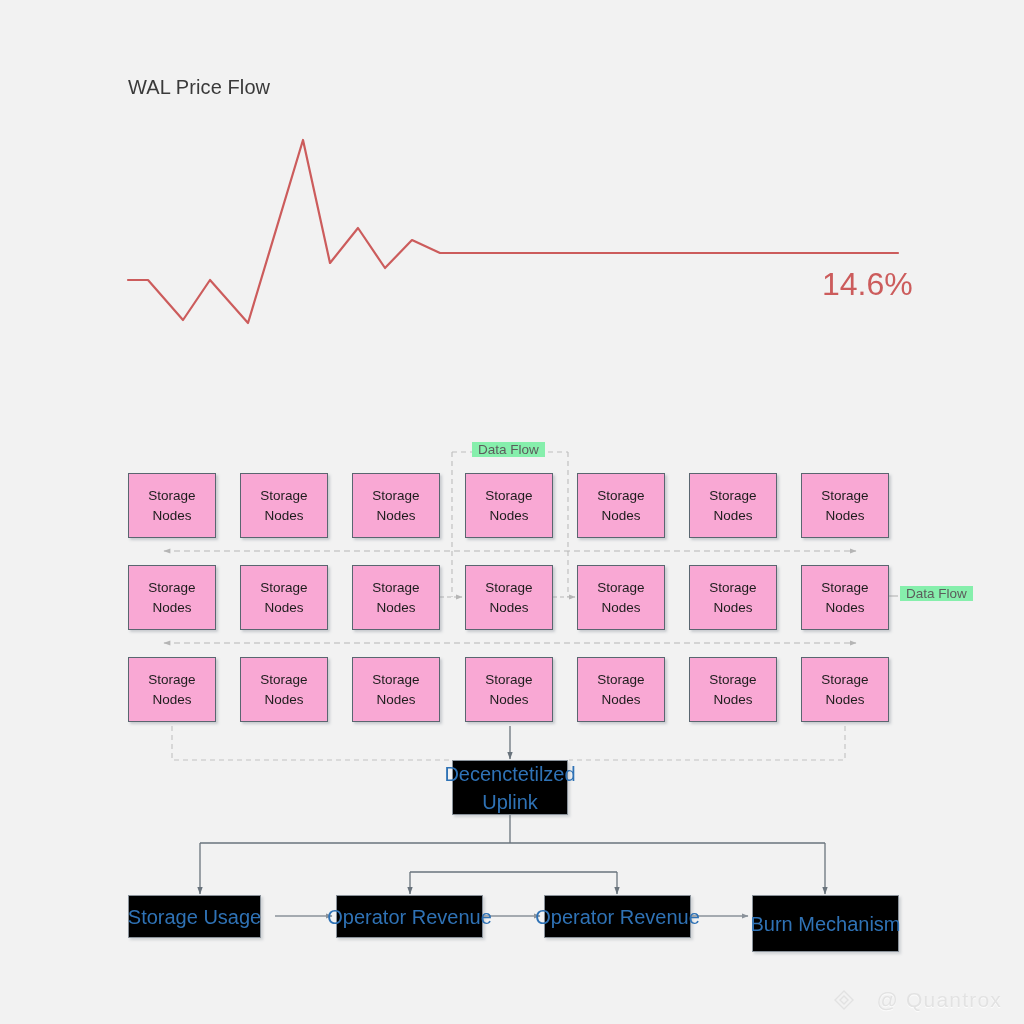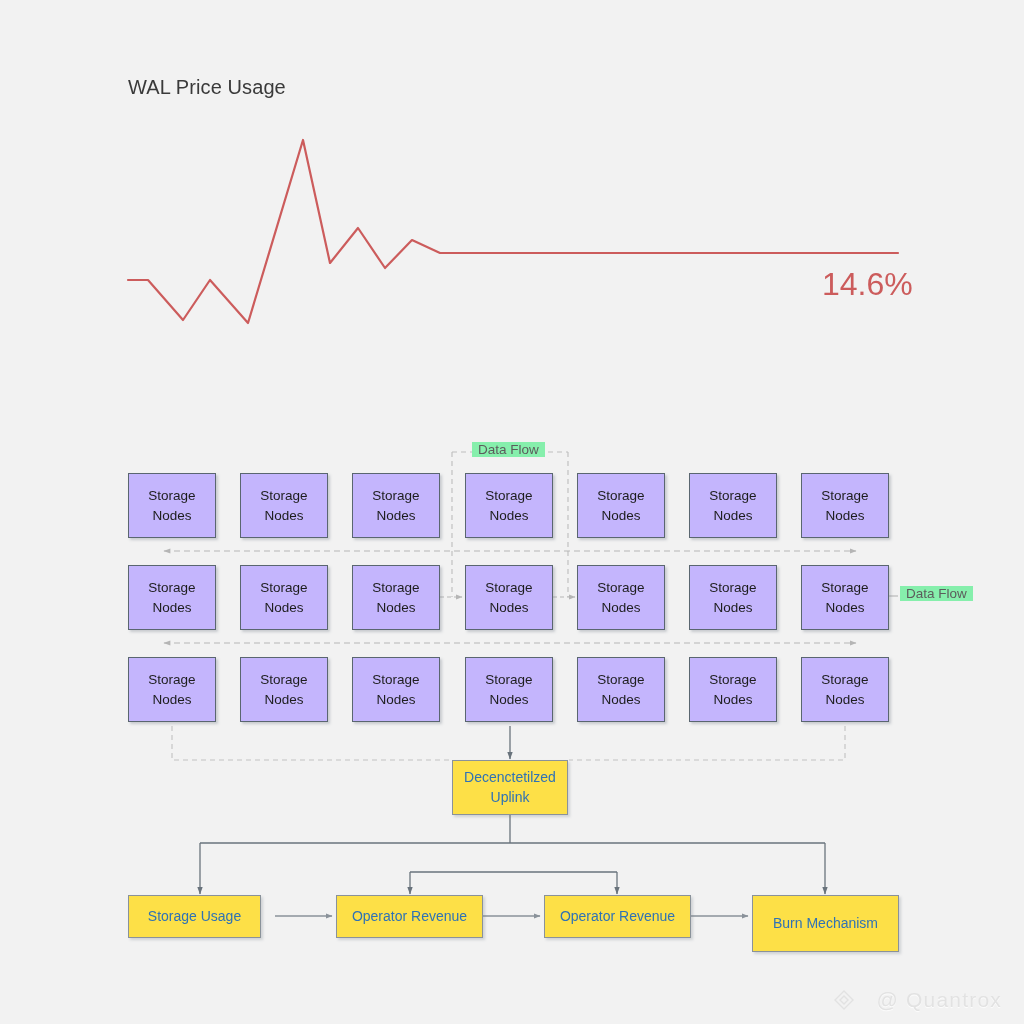--- a/index.html
+++ b/index.html
@@ -51,44 +51,44 @@
     position: absolute;
     left: 0;
     top: 0;
     width: 1024px;
     height: 1024px;
     pointer-events: none;
   }
   .node-box {
     position: absolute;
     box-sizing: border-box;
-    background: #c4b5fd;
+    background: #f9a8d4;
     border: 1.4px solid #5a6670;
     box-shadow: 1.5px 1.5px 2.5px rgba(120,130,140,0.35);
     display: flex;
     flex-direction: column;
     align-items: center;
     justify-content: center;
     font-size: 13.5px;
     color: #1d1d1d;
     line-height: 1.45;
   }
   .node-box span { display: block; }
 
   .white-box {
     position: absolute;
     box-sizing: border-box;
-    background: #fde047;
+    background: #000000;
     border: 1.2px solid #8a929a;
     box-shadow: 1.5px 1.5px 2.5px rgba(120,130,140,0.28);
     display: flex;
     flex-direction: column;
     align-items: center;
     justify-content: center;
-    font-size: 14px;
+    font-size: 20px;
     color: #2f72b5;
     line-height: 1.4;
     white-space: nowrap;
   }
   .flow-label {
     position: absolute;
     font-size: 13.5px;
     color: #5c5c5c;
     white-space: nowrap;
     background: #86efac;
@@ -108,21 +108,21 @@
     letter-spacing: 1.2px;
     user-select: none;
   }
   #watermark .wm-text { text-shadow: 0 1px 1px rgba(255,255,255,0.9); }
 </style>
 </head>
 <body>
 
 <div class="canvas"></div>
 
-<div id="chart-title">WAL Price Usage</div>
+<div id="chart-title">WAL Price Flow</div>
 
 <svg id="chart-svg" width="790" height="210">
   <polyline fill="none" stroke="#cc5c5c" stroke-width="2.2" stroke-linejoin="round" stroke-linecap="round" points="8,160 28,160 63,200 90,160 128,203 183,20 210,143 238,108 265,148 292,120 320,133 778,133"></polyline>
 </svg>
 
 <div id="chart-value">14.6%</div>
 
 <svg id="diagram">
   <defs>
     <marker id="arr" markerWidth="8" markerHeight="8" refX="6.5" refY="3" orient="auto" markerUnits="userSpaceOnUse">

